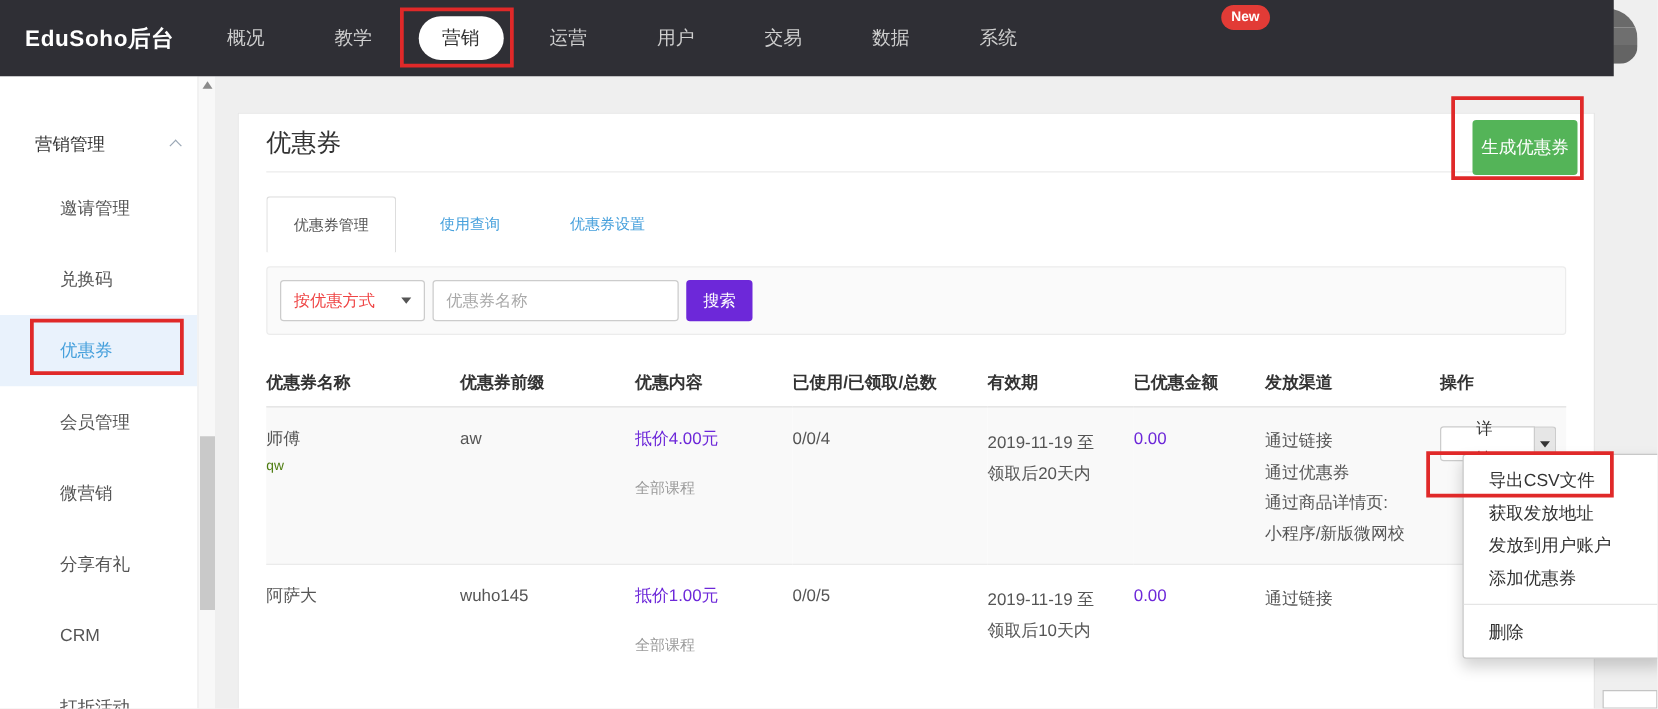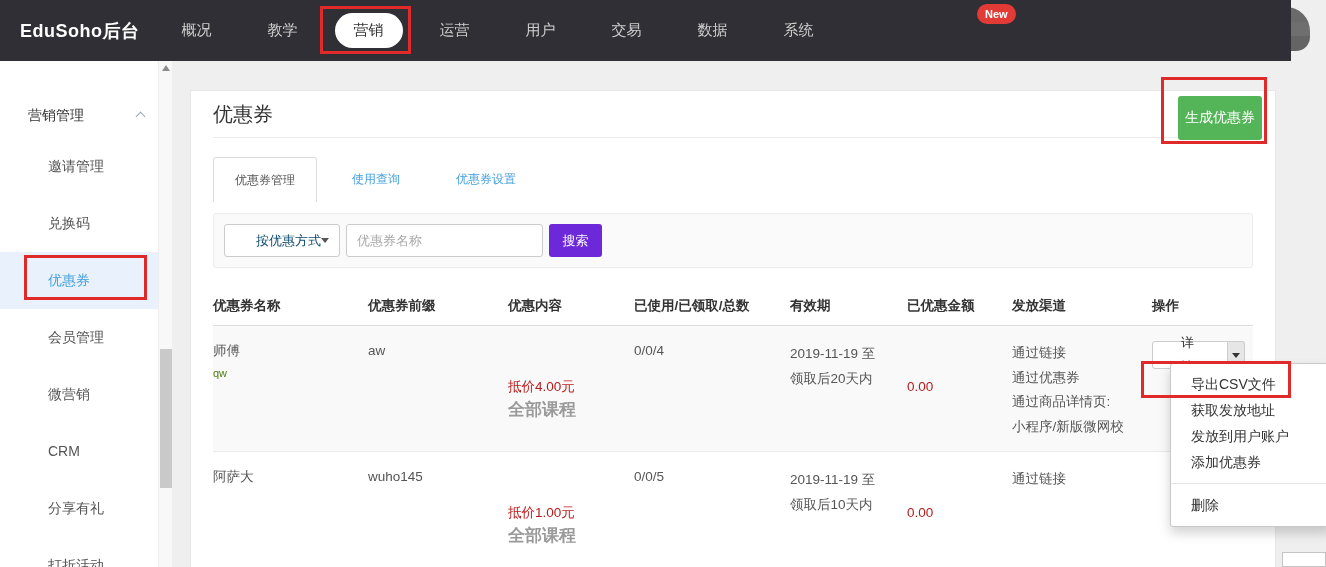--- a/index.html
+++ b/index.html
@@ -47,39 +47,39 @@
   .card-head { height:47px; display:flex; align-items:center; border-bottom:1px solid #ececec; }
   .page-title { font-size:20px; color:#333; font-weight:500; }
   .create-btn { position:absolute; left:1178px; top:96px; width:84px; height:44px; background:#54b458; color:#fff; font-size:14px; border:none; border-radius:3px; display:flex; align-items:center; justify-content:center; cursor:pointer; z-index:6; }
 
   .tabs { margin-top:19px; height:45px; display:flex; align-items:stretch; }
   .tab { font-size:12px; display:flex; align-items:center; padding:0 21px; cursor:pointer; }
   .tab.active { border:1px solid #ddd; border-bottom:none; border-radius:3px 3px 0 0; background:#fff; color:#555; }
   .tab.link { color:#46a0dc; margin-left:14px; }
 
   .filterbar { margin-top:11px; height:55px; background:#fafafa; border:1px solid #ececec; border-radius:3px; display:flex; align-items:center; padding:0 10px; }
-  .type-select { width:116px; height:33px; background:#fff; border:1px solid #ccc; border-radius:3px; display:flex; align-items:center; justify-content:flex-end; padding:0 10px; font-size:13px; color:#0c4a6e; cursor:pointer; }
+  .type-select { width:116px; height:33px; background:#fff; border:1px solid #ccc; border-radius:3px; display:flex; align-items:center; justify-content:space-between; padding:0 10px; font-size:13px; color:#ef4444; cursor:pointer; }
   .caret-down { width:0; height:0; border-left:4px solid transparent; border-right:4px solid transparent; border-top:5px solid #555; }
   .name-input { width:197px; height:33px; border:1px solid #ccc; border-radius:3px; margin-left:6px; padding:0 10px; font-size:13px; color:#333; font-family:inherit; }
   .name-input::placeholder { color:#a9a9a9; }
   .search-btn { width:53px; height:33px; margin-left:6px; background:#6d28d9; border:none; border-radius:3px; color:#fff; font-size:13px; cursor:pointer; }
 
   
   table.coupons { margin-top:22px; width:1040px; table-layout:fixed; border-collapse:collapse; }
   table.coupons col.c1{width:155px} table.coupons col.c2{width:140px} table.coupons col.c3{width:126px} table.coupons col.c4{width:156px}
   table.coupons col.c5{width:117px} table.coupons col.c6{width:105px} table.coupons col.c7{width:140px} table.coupons col.c8{width:101px}
   table.coupons th { text-align:left; font-size:13.5px; color:#333; font-weight:bold; padding:7px 8px 10px 0; border-bottom:1px solid #dedede; white-space:nowrap; }
   table.coupons td { vertical-align:top; padding:15px 8px 12px 0; font-size:13.5px; color:#555; line-height:24.5px; }
   tr.row-1 { background:#f9f9f9; height:110px; }
   tr.row-1 td { border-bottom:1px solid #ebebeb; }
   tr.row-2 { background:#fff; height:110px; }
   .cell-main { line-height:20px; }
   .cell-sub { color:#4d7c0f; font-size:11px; line-height:20px; margin-top:2px; }
-  .price { color:#b91c1c; line-height:20px;margin-top:36px; }
-  .scope { color:#9a9a9a; font-size:17px; line-height:22px; margin-top:2px;font-weight:bold; }
+  .price { color:#6d28d9; line-height:20px; }
+  .scope { color:#9a9a9a; font-size:12px; line-height:22px; margin-top:18px; }
   .validity div { line-height:25px; }
   .channels div { line-height:24.5px; white-space:nowrap; }
 
   .action-group { display:flex; }
   .btn-detail { height:28px; padding:0 28px; background:#fff; border:1px solid #ccc; border-radius:3px 0 0 3px; font-size:13px; color:#333; display:flex; align-items:center; cursor:pointer; }
   .btn-caret { height:28px; width:25px; background:#e6e6e6; border:1px solid #ccc; border-left:none; border-radius:0 3px 3px 0; display:flex; align-items:center; justify-content:center; cursor:pointer; }
   .btn-caret .caret-down { border-top-color:#333; }
 
   
   .dropdown-menu { position:absolute; left:1170px; top:363px; width:162px; background:#fff; border:1px solid #c8c8c8; border-radius:3px; box-shadow:0 6px 12px rgba(0,0,0,.175); padding:7px 0 8px; z-index:40; }
@@ -158,22 +158,22 @@
     <div class="side-group">
       <span>营销管理</span>
       <span class="chevron-up"></span>
     </div>
     <div class="side-list">
       <div class="side-item">邀请管理</div>
       <div class="side-item">兑换码</div>
       <div class="side-item active">优惠券</div>
       <div class="side-item">会员管理</div>
       <div class="side-item">微营销</div>
+      <div class="side-item">分享有礼</div>
       <div class="side-item">CRM</div>
-      <div class="side-item">分享有礼</div>
       <div class="side-item">打折活动</div>
     </div>
   </aside>
 
   <div class="side-scrollbar">
     <span class="sb-arrow-up"></span>
     <span class="sb-thumb"></span>
   </div>
 
   <main class="card">

